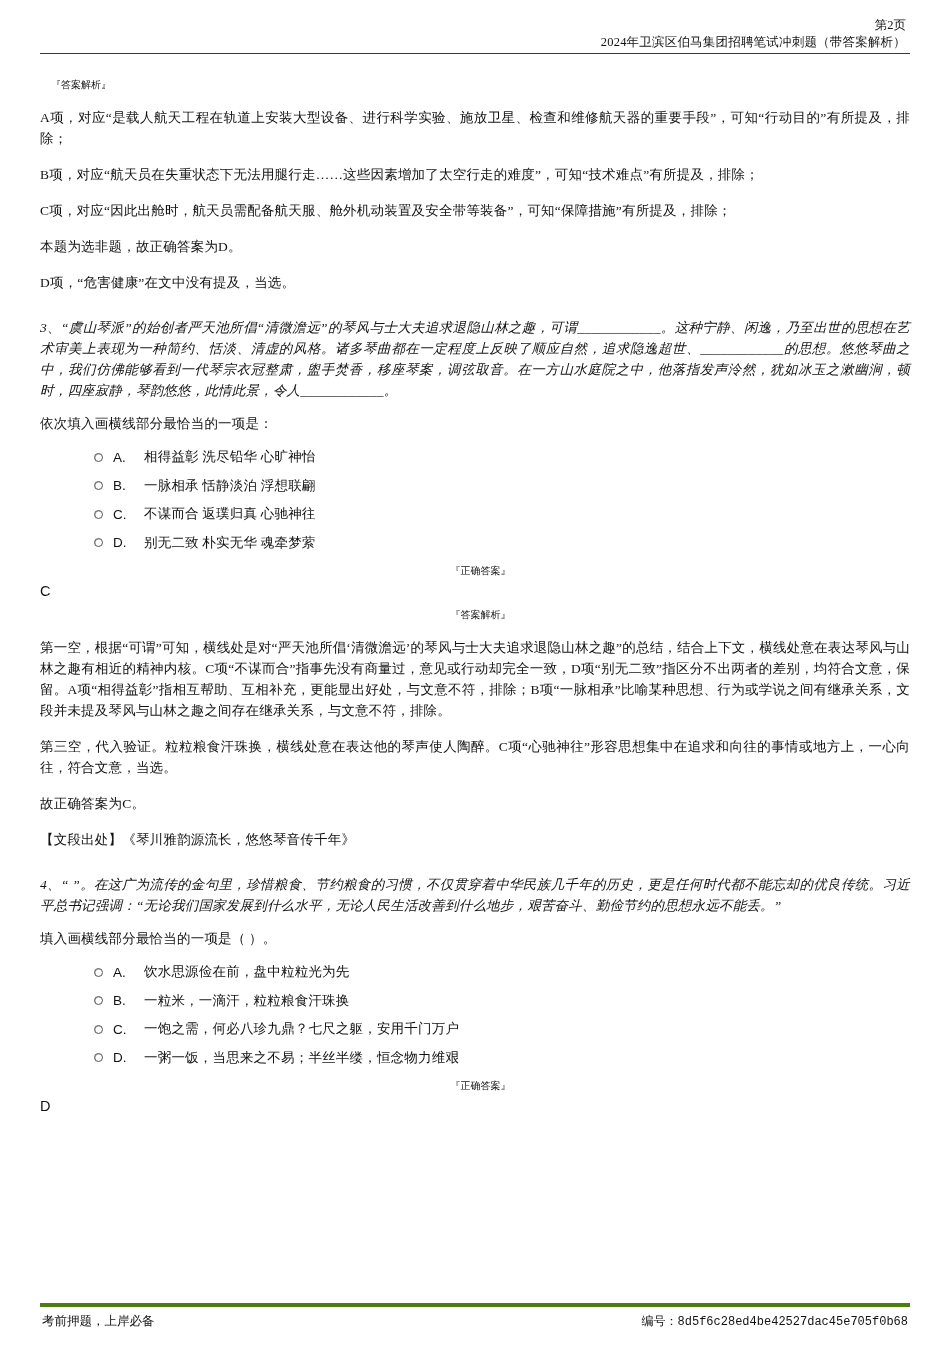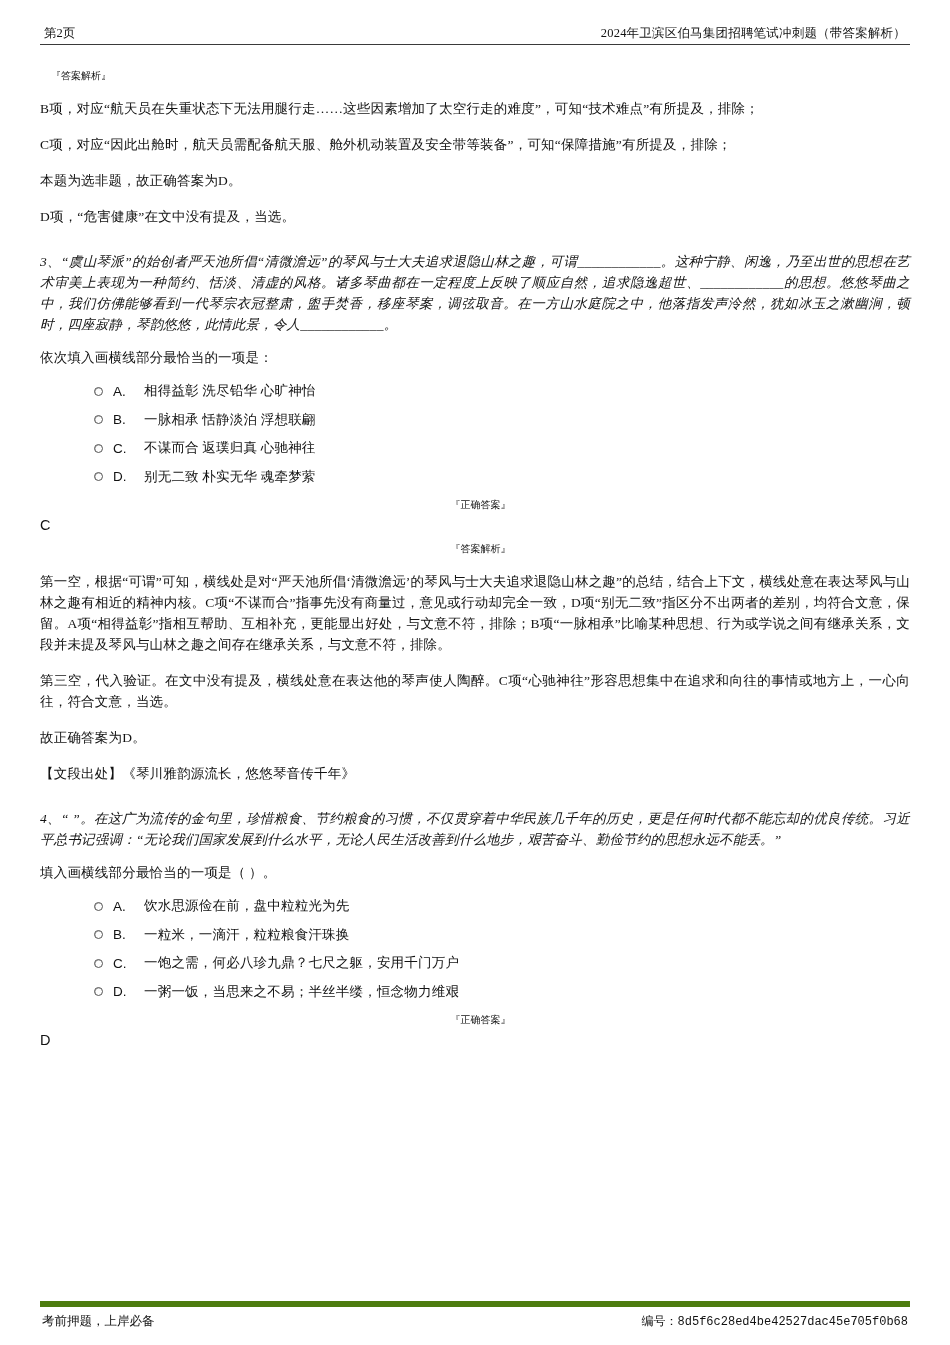--- a/index.html
+++ b/index.html
@@ -9,24 +9,25 @@
     position: relative;
     width: 950px;
     height: 1345px;
     background: #ffffff;
     overflow: hidden;
   }
   .header {
     display: flex;
     justify-content: space-between;
     align-items: flex-end;
-    margin: 12px 40px;
+    margin: 4px 40px;
     padding: 13px 4px 2px 4px;
     border-bottom: 1px solid #3a3a3a;
     font-size: 12.5px;
+    flex-direction: column;
   }
   .header .doc-title { letter-spacing: 0.2px; }
   .content { padding: 0 40px; }
   .label { margin-top: 15px; padding-left: 11px; font-size: 10px; }
   .label-top { margin-top: 24px; }
   .label-tight { margin-top: 7px; text-align: center; }
   .para {
     margin-top: 15px;
     font-size: 13.5px;
     line-height: 21px;
@@ -58,39 +59,40 @@
     font-family: "Liberation Sans", "DejaVu Sans", sans-serif;
     font-size: 14.5px;
     line-height: 20px;
   }
   .footer {
     position: absolute;
     left: 40px; right: 40px; bottom: 15px;
     display: flex;
     justify-content: space-between;
     align-items: flex-start;
-    border-top: 6px solid #4d7c0f;
+    border-top: 4px solid #4d7c0f;
     padding: 6px 2px 0 2px;
     font-size: 12.5px;
   }
   .footer .doc-code { font-family: Liberation Mono, monospace; font-size: 12px; }
 </style>
 </head>
 <body>
 
 <div class="page">
 
   <div class="header">
     <span>第2页</span>
     <span class="doc-title">2024年卫滨区伯马集团招聘笔试冲刺题（带答案解析）</span>
   </div>
 
   <div class="content">
 
     <p class="label label-top">『答案解析』</p>
+    <p class="para">A项，对应“是载人航天工程在轨道上安装大型设备、进行科学实验、施放卫星、检查和维修航天器的重要手段”，可知“行动目的”有所提及，排除；</p>
     <p class="para">B项，对应“航天员在失重状态下无法用腿行走……这些因素增加了太空行走的难度”，可知“技术难点”有所提及，排除；</p>
     <p class="para">C项，对应“因此出舱时，航天员需配备航天服、舱外机动装置及安全带等装备”，可知“保障措施”有所提及，排除；</p>
     <p class="para">本题为选非题，故正确答案为D。</p>
     <p class="para">D项，“危害健康”在文中没有提及，当选。</p>
 
     <p class="para stem">3、“虞山琴派”的始创者严天池所倡“清微澹远”的琴风与士大夫追求退隐山林之趣，可谓____________。这种宁静、闲逸，乃至出世的思想在艺术审美上表现为一种简约、恬淡、清虚的风格。诸多琴曲都在一定程度上反映了顺应自然，追求隐逸超世、____________的思想。悠悠琴曲之中，我们仿佛能够看到一代琴宗衣冠整肃，盥手焚香，移座琴案，调弦取音。在一方山水庭院之中，他落指发声泠然，犹如冰玉之漱幽涧，顿时，四座寂静，琴韵悠悠，此情此景，令人____________。</p>
     <p class="para prompt">依次填入画横线部分最恰当的一项是：</p>
 
     <div class="options">
       <div class="option">
@@ -113,22 +115,22 @@
         <span class="letter">D.</span>
         <span class="opt-text">别无二致 朴实无华 魂牵梦萦</span>
       </div>
     </div>
 
     <p class="label label-tight">『正确答案』</p>
     <p class="answer">C</p>
     <p class="label label-tight">『答案解析』</p>
 
     <p class="para">第一空，根据“可谓”可知，横线处是对“严天池所倡‘清微澹远’的琴风与士大夫追求退隐山林之趣”的总结，结合上下文，横线处意在表达琴风与山林之趣有相近的精神内核。C项“不谋而合”指事先没有商量过，意见或行动却完全一致，D项“别无二致”指区分不出两者的差别，均符合文意，保留。A项“相得益彰”指相互帮助、互相补充，更能显出好处，与文意不符，排除；B项“一脉相承”比喻某种思想、行为或学说之间有继承关系，文段并未提及琴风与山林之趣之间存在继承关系，与文意不符，排除。</p>
-    <p class="para">第三空，代入验证。在文中没有提及，横线处意在表达他的琴声使人陶醉。C项“心驰神往”形容思想集中在追求和向往的事情或地方上，一心向往，符合文意，当选。</p>
-    <p class="para">故正确答案为D。</p>
+    <p class="para">第三空，代入验证。粒粒粮食汗珠换，横线处意在表达他的琴声使人陶醉。C项“心驰神往”形容思想集中在追求和向往的事情或地方上，一心向往，符合文意，当选。</p>
+    <p class="para">故正确答案为C。</p>
     <p class="para">【文段出处】《琴川雅韵源流长，悠悠琴音传千年》</p>
 
     <p class="para stem">4、“ ”。在这广为流传的金句里，珍惜粮食、节约粮食的习惯，不仅贯穿着中华民族几千年的历史，更是任何时代都不能忘却的优良传统。习近平总书记强调：“无论我们国家发展到什么水平，无论人民生活改善到什么地步，艰苦奋斗、勤俭节约的思想永远不能丢。”</p>
     <p class="para prompt">填入画横线部分最恰当的一项是（ ）。</p>
 
     <div class="options">
       <div class="option">
         <span class="radio"></span>
         <span class="letter">A.</span>
         <span class="opt-text">饮水思源俭在前，盘中粒粒光为先</span>

